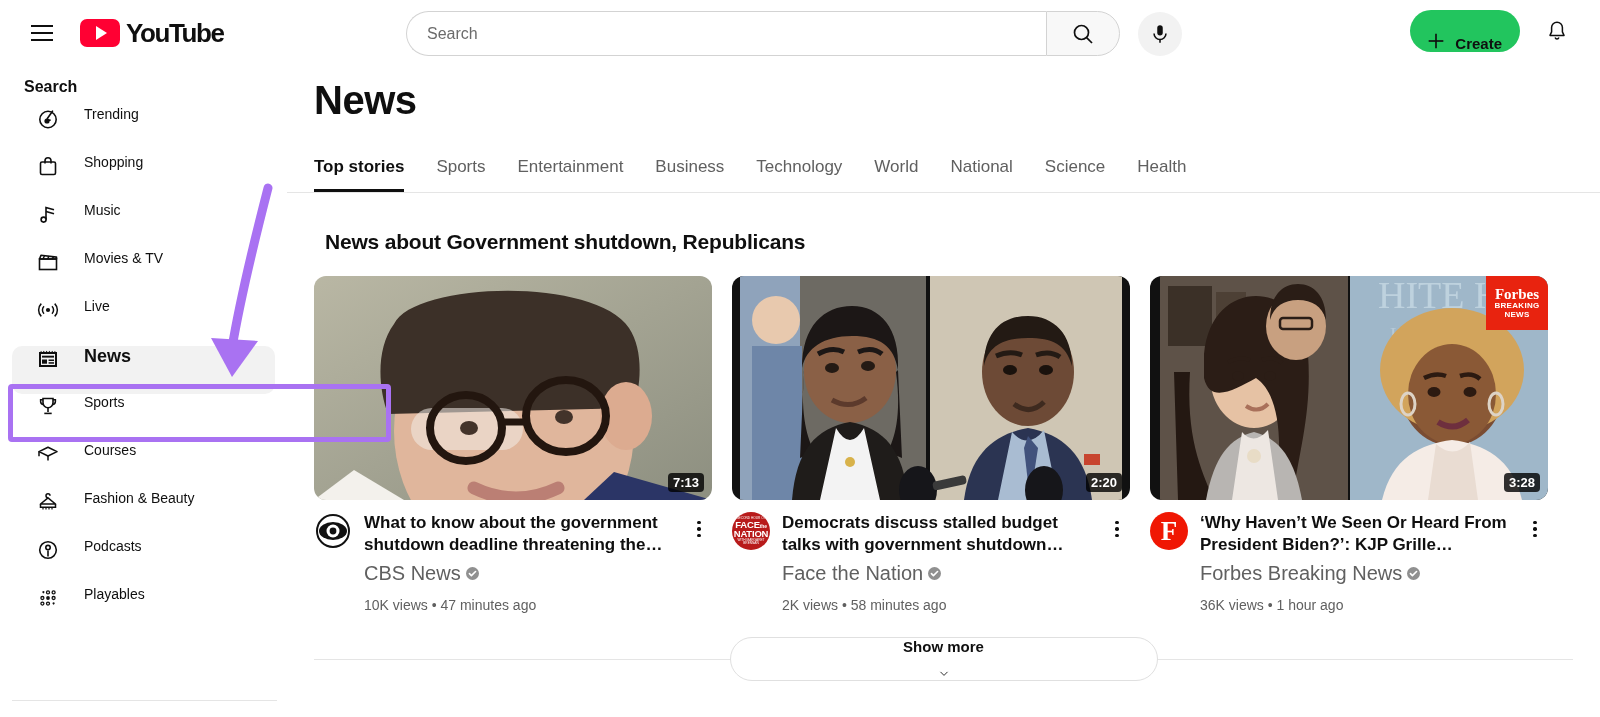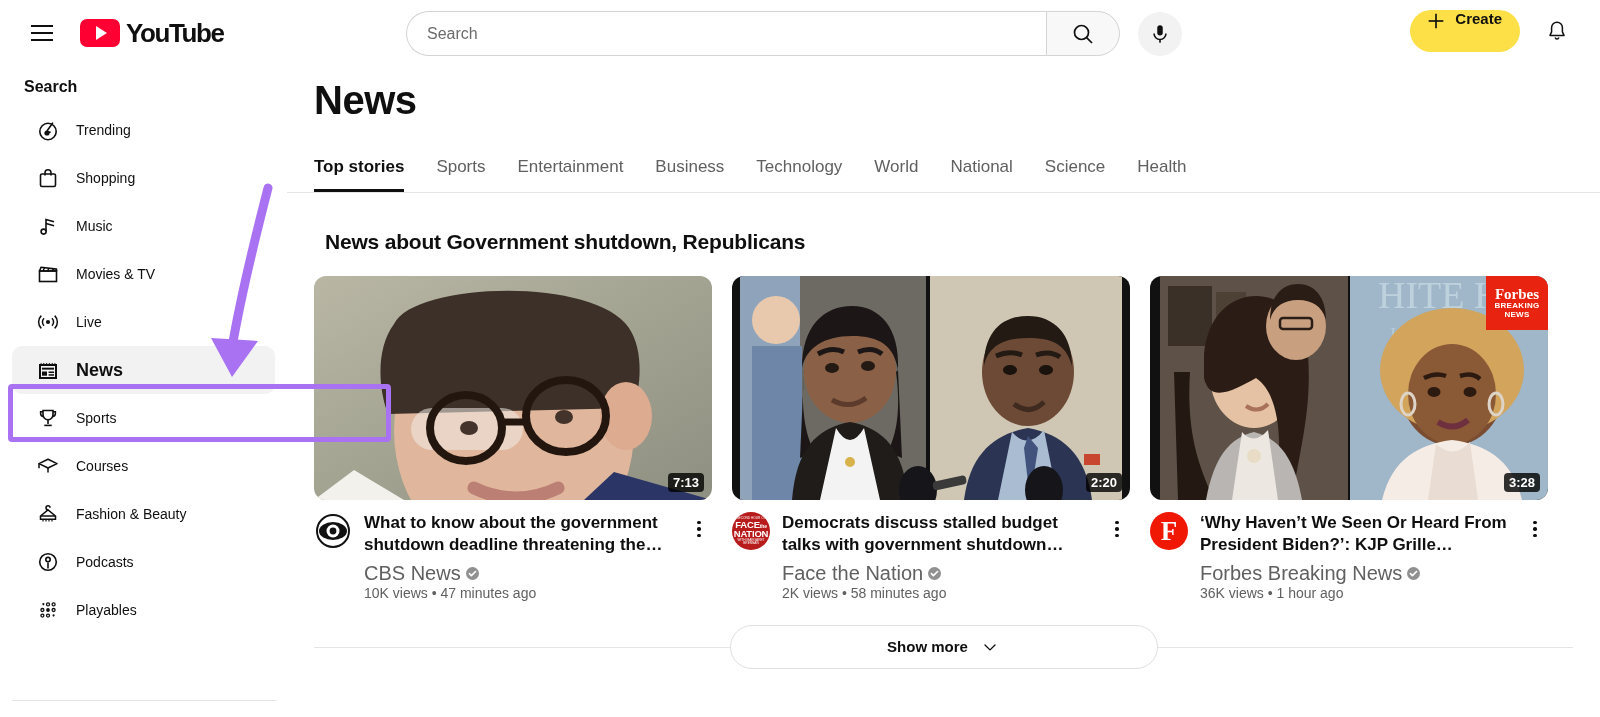--- a/index.html
+++ b/index.html
@@ -63,22 +63,22 @@
     width: 44px; height: 44px; border-radius: 50%; background: #f2f2f2;
     margin-left: 18px; display: flex; align-items: center;
     justify-content: center; cursor: pointer;
   }
 
   .header-right {
     position: absolute; right: 22px; top: 10px;
     display: flex; align-items: center; gap: 16px;
   }
   .create-btn {
-    height: 42px; background: #fde047; border-radius: 21px;
-    display: flex; align-items: flex-start; gap: 8px;
+    height: 42px; background: #22c55e; border-radius: 21px;
+    display: flex; align-items: flex-end; gap: 8px;
     padding: 0 18px 0 15px; cursor: pointer;
   }
   .create-btn .lbl { font-size: 15px; font-weight: bold; color: #0f0f0f; }
   .bell-btn {
     width: 42px; height: 42px; border-radius: 50%;
     display: flex; align-items: center; justify-content: center; cursor: pointer;
   }
 
   
   .sidebar {
@@ -87,22 +87,22 @@
   }
   .sidebar-divider {
     position: absolute; left: 12px; bottom: 16px; width: 265px;
     height: 1px; background: #e5e5e5;
   }
   .section-title {
     font-size: 16px; font-weight: bold; color: #0f0f0f;
     padding: 6px 0 10px 24px;
   }
   .nav-item {
-    height: 48px; display: flex; align-items: center;
-    padding-left: 24px; gap: 16px; cursor: pointer; border-radius: 10px;
+    height: 48px; display: flex; align-items: flex-start;
+    padding-left: 24px; gap: 24px; cursor: pointer; border-radius: 10px;
     margin: 0 12px;
   }
   .nav-item .ico {
     width: 24px; height: 24px; display: flex;
     align-items: center; justify-content: center; flex: 0 0 24px;
   }
   .nav-item .lbl { font-size: 14px; color: #0f0f0f; white-space: nowrap; }
   .nav-item.active { background: #f2f2f2; }
   .nav-item.active .lbl { font-size: 18px; font-weight: bold; }
 
@@ -180,21 +180,21 @@
   }
   .chan {
     font-size: 20px; color: #606060; margin-top: 6px;
     display: flex; align-items: center; gap: 5px; cursor: pointer;
   }
   .verified {
     width: 13px; height: 13px; border-radius: 50%; background: #909090;
     display: inline-flex; align-items: center; justify-content: center;
     flex: 0 0 13px;
   }
-  .stats { font-size: 14px; color: #606060; margin-top: 0; }
+  .stats { font-size: 14px; color: #606060; margin-top: 12px; }
   .kebab {
     width: 26px; height: 30px; flex: 0 0 26px; cursor: pointer;
     display: flex; flex-direction: column; align-items: center;
     justify-content: center; gap: 3px; margin-top: 2px;
   }
   .kebab i { width: 3.5px; height: 3.5px; border-radius: 50%; background: #0f0f0f; display: block; }
 
   .show-more-wrap {
     display: flex; justify-content: center; align-items: center;
     margin-top: 24px; position: relative;
@@ -202,20 +202,21 @@
   .show-more-line {
     position: absolute; left: 27px; right: 27px; top: 50%;
     height: 1px; background: #e5e5e5; z-index: 0;
   }
   .show-more {
     position: relative; z-index: 1; background: #fff;
     border: 1px solid #e0e0e0; border-radius: 22px;
     height: 44px; padding: 0 0; width: 428px;
     display: flex; align-items: center; justify-content: center; gap: 12px;
     cursor: pointer;
+    flex-direction: column;
   }
   .show-more .lbl { font-size: 15px; font-weight: bold; color: #0f0f0f; }
 
   
   .annot {
     position: absolute; left: 0; top: 0; width: 1600px; height: 717px;
     pointer-events: none; z-index: 50;
   }
   .highlight-box {
     position: absolute; left: 8px; top: 384px; width: 383px; height: 58px;

